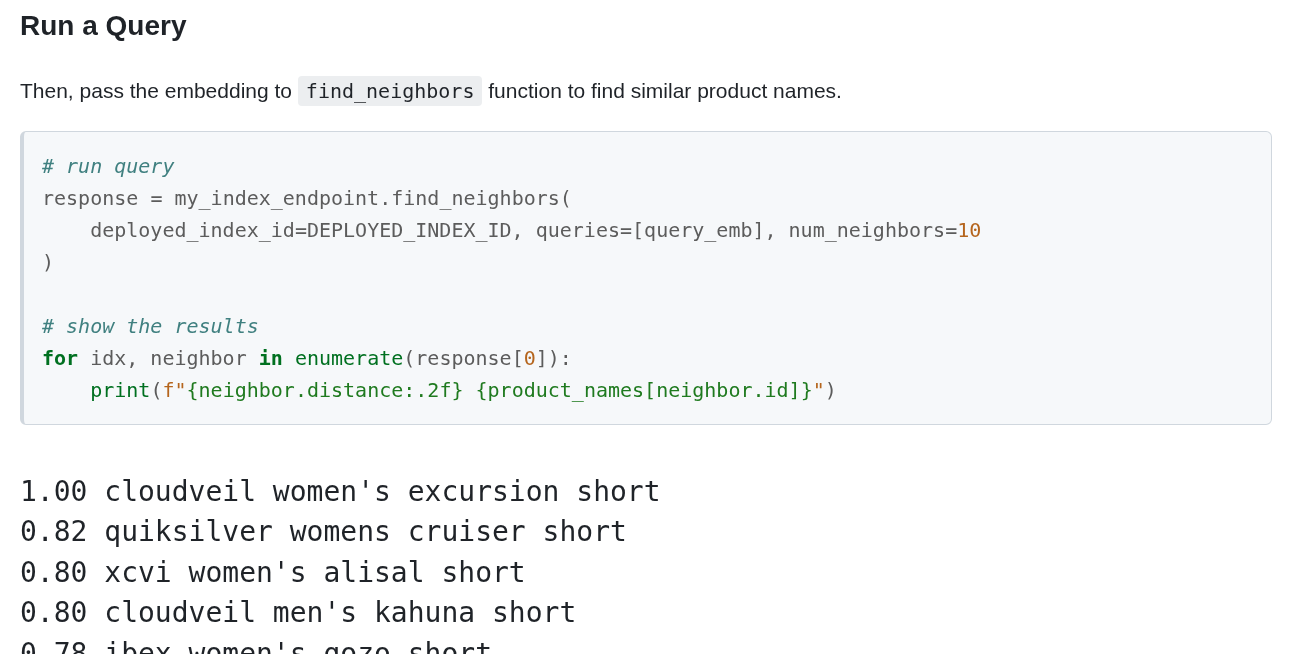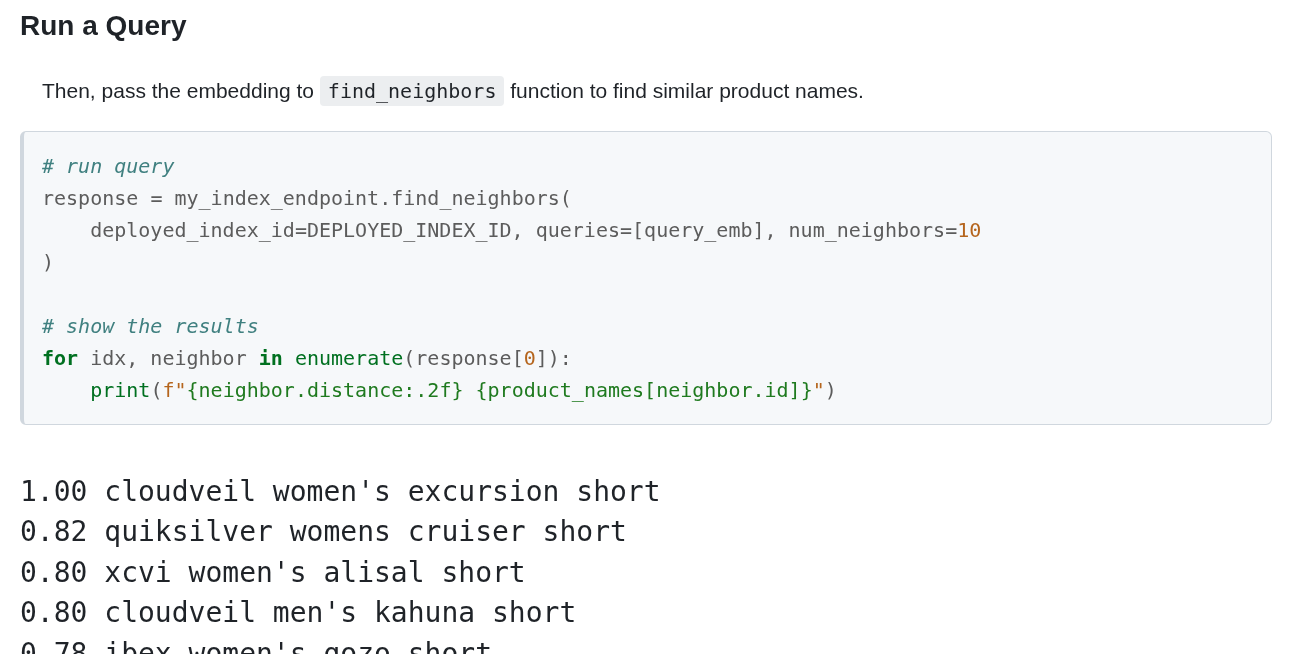--- a/index.html
+++ b/index.html
@@ -13,21 +13,20 @@
     h2 {
       font-size: 28px;
       font-weight: 700;
       margin-bottom: 37px;
       color: #1f2328;
     }
     p.intro {
       font-size: 21px;
       color: #1f2328;
       margin-bottom: 28px;
-      margin-left: 22px;
     }
     p.intro code {
       font-family: ui-monospace, SFMono-Regular, "SF Mono", Menlo, Consolas, monospace;
       background: #eceef0;
       padding: 3px 8px;
       border-radius: 4px;
       font-size: 20px;
     }
     .code-block {
       background: #f6f8fa;

